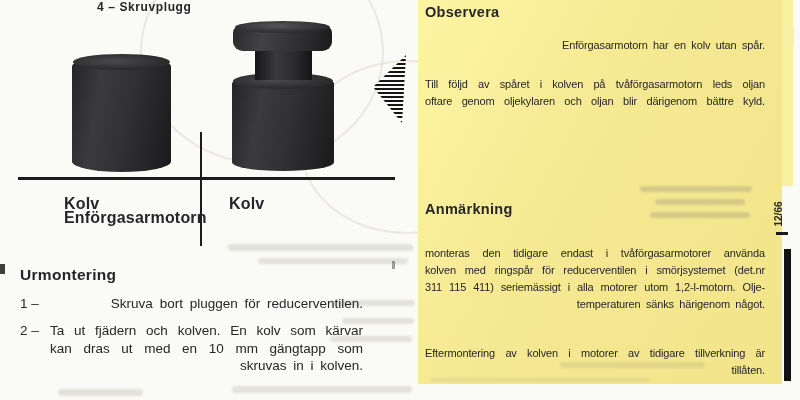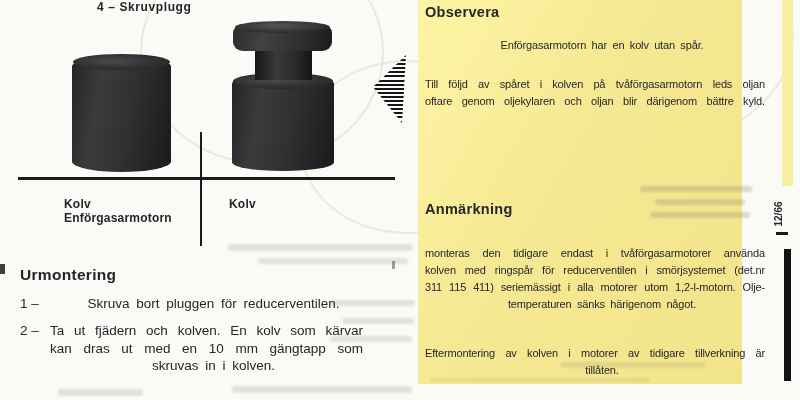--- a/index.html
+++ b/index.html
@@ -38,43 +38,43 @@
   .p-right-cap::before{
     content:"";position:absolute;left:2px;right:2px;top:-3px;height:12px;border-radius:50%;
     background:radial-gradient(ellipse at 45% 40%,#555557,#29292b 75%);
   }
 
   
   .hline{left:18px;top:177px;width:377px;height:3px;background:#1b1b1d;}
   .vline{left:200px;top:132px;width:2px;height:114px;background:#1b1b1d;}
 
   
-  .cap{top:197px;font-size:12px;font-weight:bold;line-height:14px;letter-spacing:.2px;}
+  .cap{top:197px;font-size:16px;font-weight:bold;line-height:14px;letter-spacing:.2px;}
   .cap-l{left:64px;}
   .cap-r{left:229px;}
 
   
   .h-urmontering{left:20px;top:266px;font-size:15.5px;font-weight:bold;letter-spacing:.3px;}
   .step{left:20px;width:343px;font-size:13.5px;line-height:17.5px;}
   .step-num{position:absolute;left:0;top:0;}
   .step-lines{display:block;margin-left:30px;}
   .jline{display:block;text-align:justify;text-align-last:justify;white-space:normal;}
-  .plainline{display:block;text-align:center;word-spacing:4px;padding-left:14px;}
+  .plainline{display:block;text-align:right;word-spacing:4px;padding-left:14px;}
   .step .plainline,.step .jline{word-spacing:3px;}
 
   
   .arrow{
     left:373px;top:55px;width:33px;height:68px;
     clip-path:polygon(100% 0,88% 100%,0 47%);
     background:repeating-linear-gradient(to bottom,#151517 0 2px,rgba(0,0,0,0) 2px 4.1px);
   }
 
   
   .note{
-    left:418px;top:0;width:324px;height:384px;
+    left:418px;top:0;width:364px;height:384px;
     background:linear-gradient(120deg,#fdf5a4 0%,var(--note-bg,#f6e994) 40%,#f2e489 100%);
   }
   .note-ext{left:782px;top:0;width:11px;height:186px;background:#f9efa0;}
   .note .abs{left:7px;width:340px;}
   .note-h{font-size:14.5px;font-weight:bold;letter-spacing:.3px;}
   .note-p{font-size:11px;line-height:17px;letter-spacing:-.15px;}
   .note-p .plainline{word-spacing:2.5px;}
 
   
   .edition{

